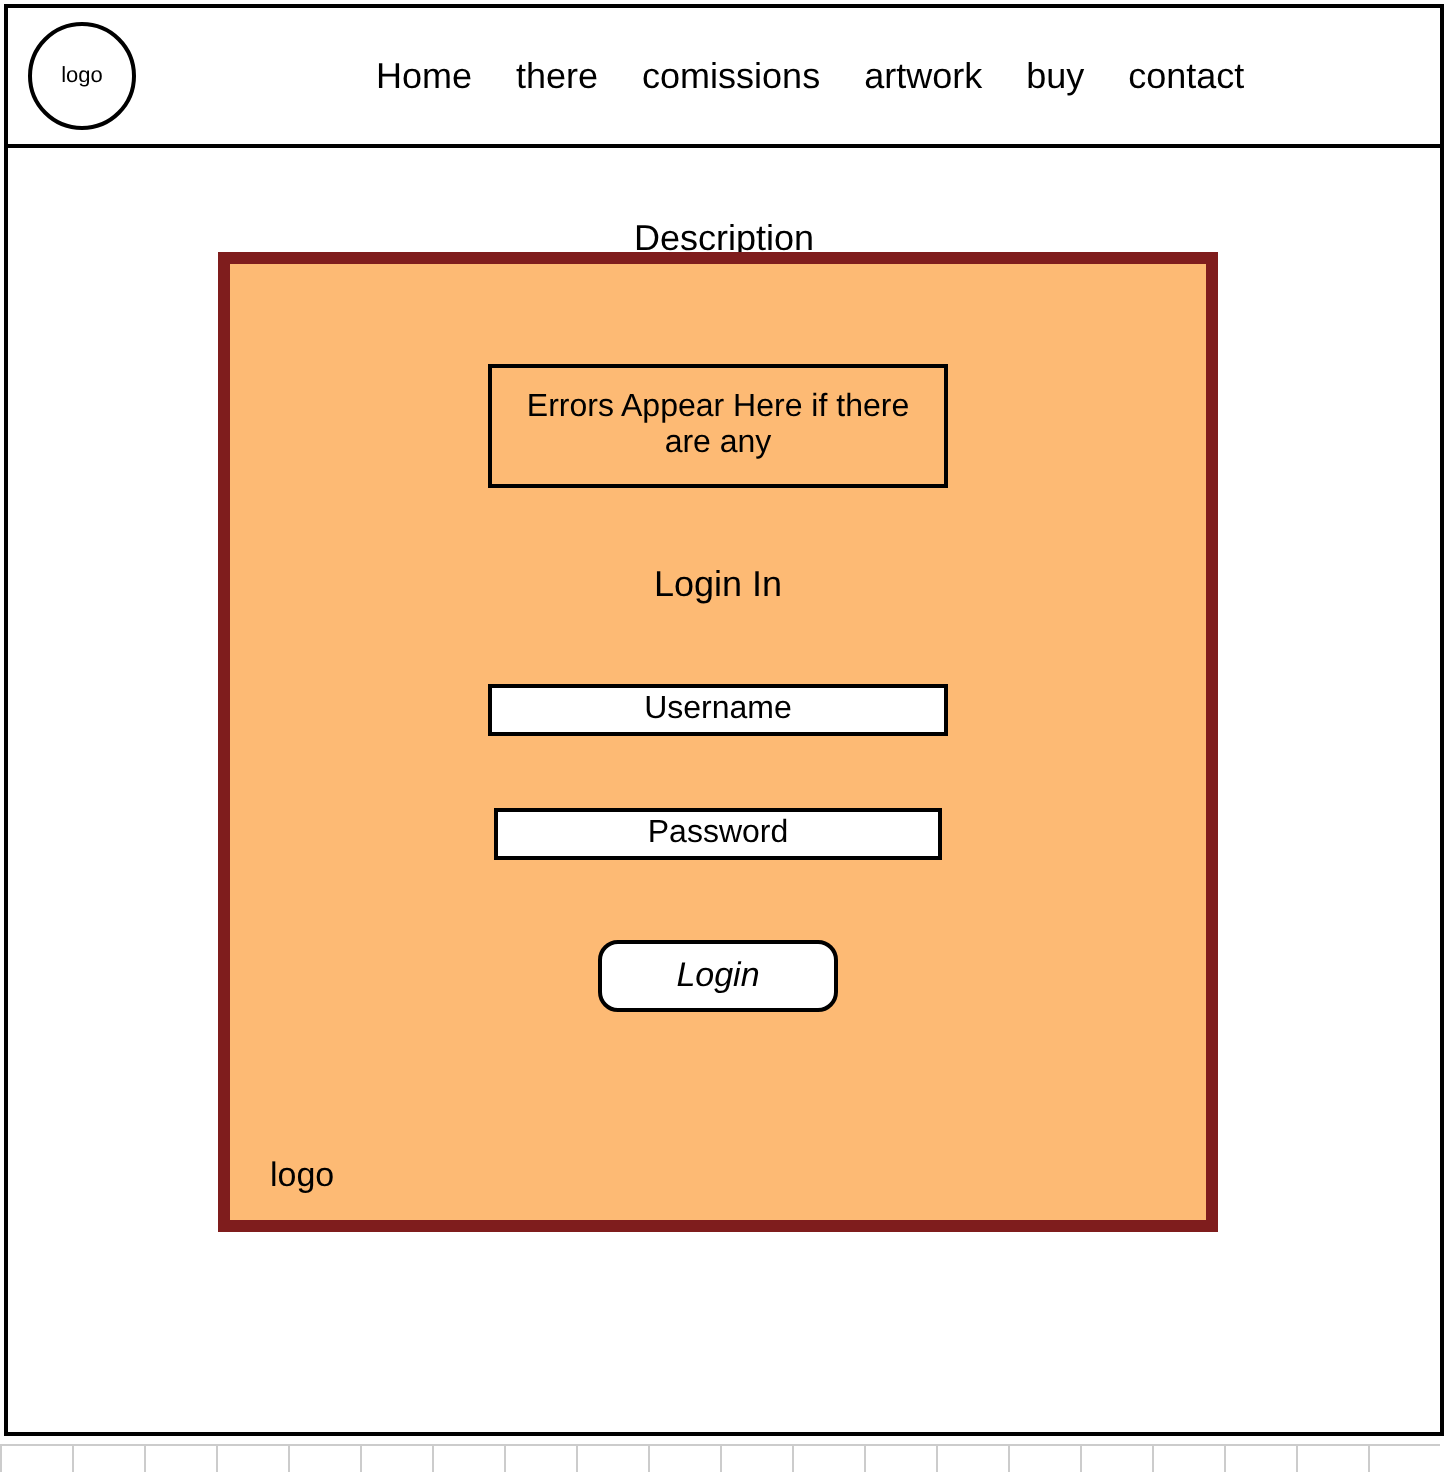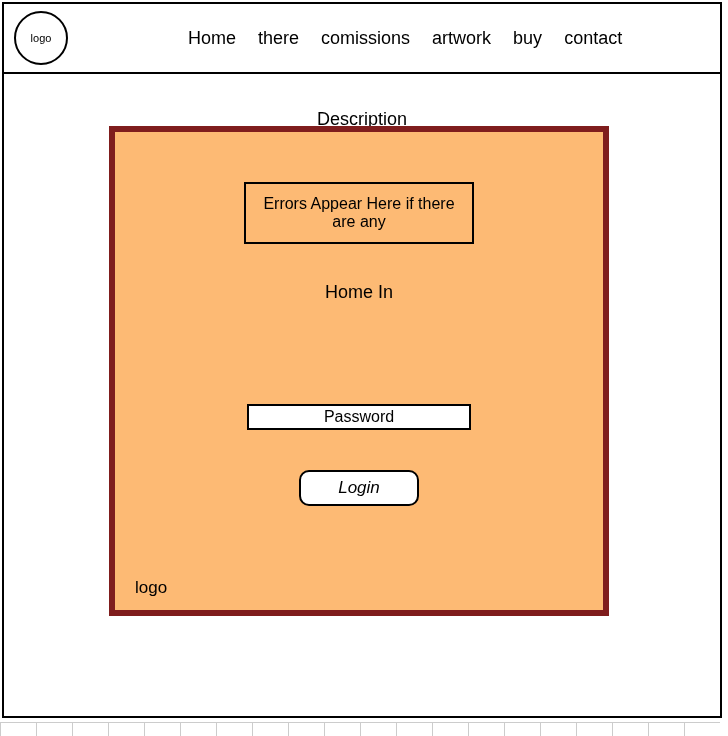--- a/index.html
+++ b/index.html
@@ -163,21 +163,22 @@
       <span class="nav-item">buy</span>
       <span class="nav-item">contact</span>
     </nav>
   </div>
 
   <div class="main">
     <div class="description-label">Description</div>
 
     <div class="modal">
       <div class="error-box">Errors Appear Here if there are any</div>
-      <div class="signin-label">Home In</div>
+      <div class="signin-label">Login In</div>
+      <input type="text" class="username-field" placeholder="Username" style="">
       <input type="text" class="password-field" placeholder="Password" style="">
       <button class="login-button">Login</button>
       <div class="modal-label">logo</div>
     </div>
   </div>
 </div>
 
 <div class="ruler">
   <div></div>
     <div></div>

